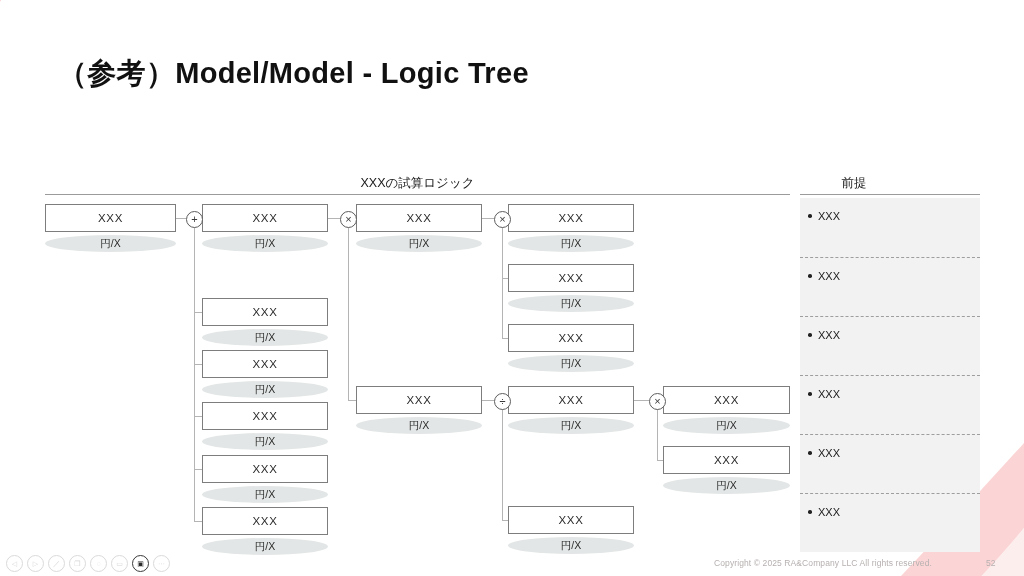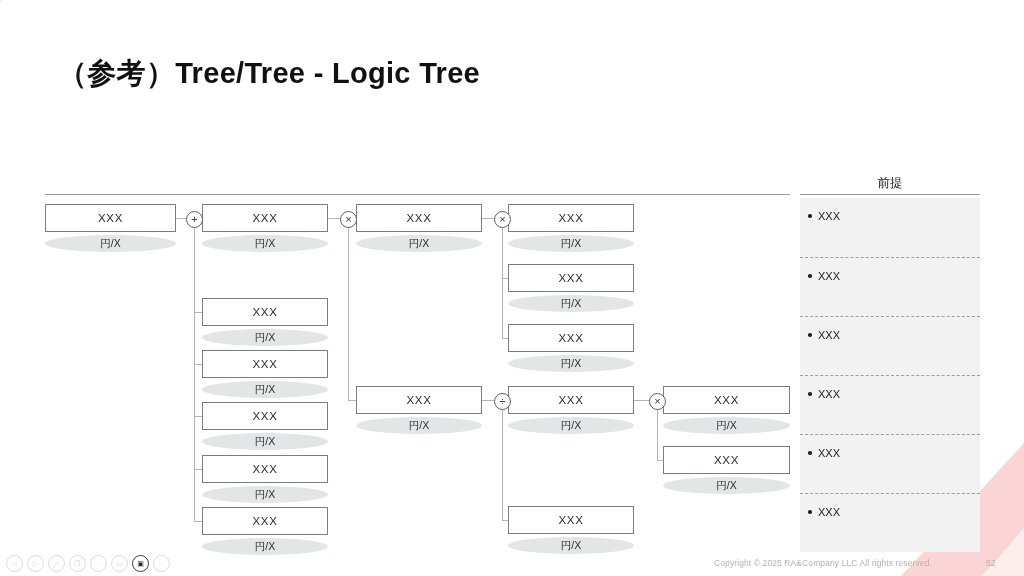--- a/index.html
+++ b/index.html
@@ -64,21 +64,21 @@
   }
   .op span{display:block;transform:translateY(-.5px);}
 
   
   .ln{position:absolute;background:#b4b4b4;z-index:1;}
   .ln.h{height:1px;}
   .ln.v{width:1px;}
 
   
   .prem-head{
-    position:absolute;left:800px;top:175px;width:180px;
+    position:absolute;left:764px;top:175px;width:180px;
     text-align:center;font-size:12.5px;color:#1a1a1a;
   }
   .prem-rule{position:absolute;left:800px;top:194px;width:180px;height:0;border-top:1.6px solid #9b9b9b;}
   .prem-list{position:absolute;left:800px;top:198px;width:180px;}
   .prem-item{
     position:relative;box-sizing:border-box;
     height:59px;background:#f2f2f2;
     padding:12px 8px 0 18px;
     font-size:11px;color:#1a1a1a;
   }
@@ -121,22 +121,23 @@
     <rect x="150" y="60" width="120" height="120" fill="#ffffff" opacity="0.35"></rect>
   </svg>
 
   <svg class="deco deco-br" viewBox="0 0 300 300">
     <path d="M 300 -10 L 300 300 L 10 300 C 120 190 220 80 300 -10 Z" fill="#fbd3d3" opacity="0.95"></path>
     <path d="M 300 60 L 300 300 L 90 300 C 180 210 250 140 300 60 Z" fill="#ffffff" opacity="0.6"></path>
     <path d="M 300 120 L 300 300 L 140 300 C 210 230 265 180 300 120 Z" fill="#f9c6c6" opacity="0.95"></path>
   </svg>
 
 
-  <div class="slide-title">（参考）Tree/Tree - Logic Tree</div>
-
+  <div class="slide-title">（参考）Model/Model - Logic Tree</div>
+
+  <div class="sec-head" id="treeHead" style="left:45px;top:175px;width:745px;">XXXの試算ロジック</div>
   <div class="sec-rule" style="left:45px;top:194px;width:745px;"></div>
 
   <div id="treeLayer">
       <div class="ln v" style="left: 193.5px; top: 218px; height: 303px;"></div>
       <div class="ln h" style="left: 193.5px; top: 218px; width: 8.5px;"></div>
       <div class="ln h" style="left: 193.5px; top: 312px; width: 8.5px;"></div>
       <div class="ln h" style="left: 193.5px; top: 364px; width: 8.5px;"></div>
       <div class="ln h" style="left: 193.5px; top: 416px; width: 8.5px;"></div>
       <div class="ln h" style="left: 193.5px; top: 469px; width: 8.5px;"></div>
       <div class="ln h" style="left: 193.5px; top: 521px; width: 8.5px;"></div>

